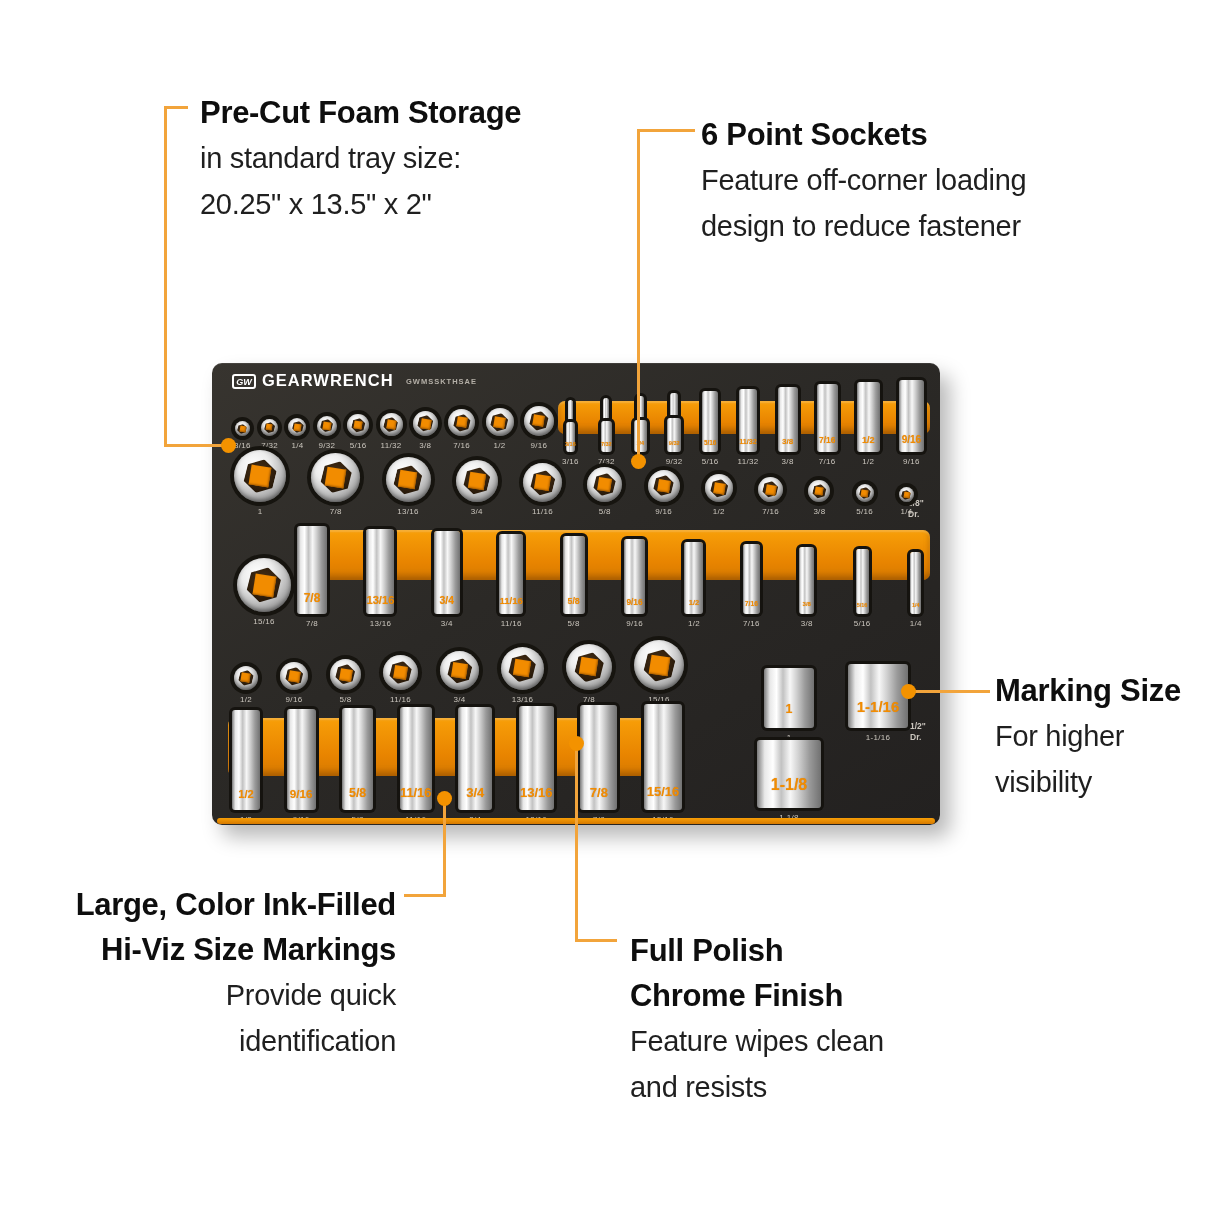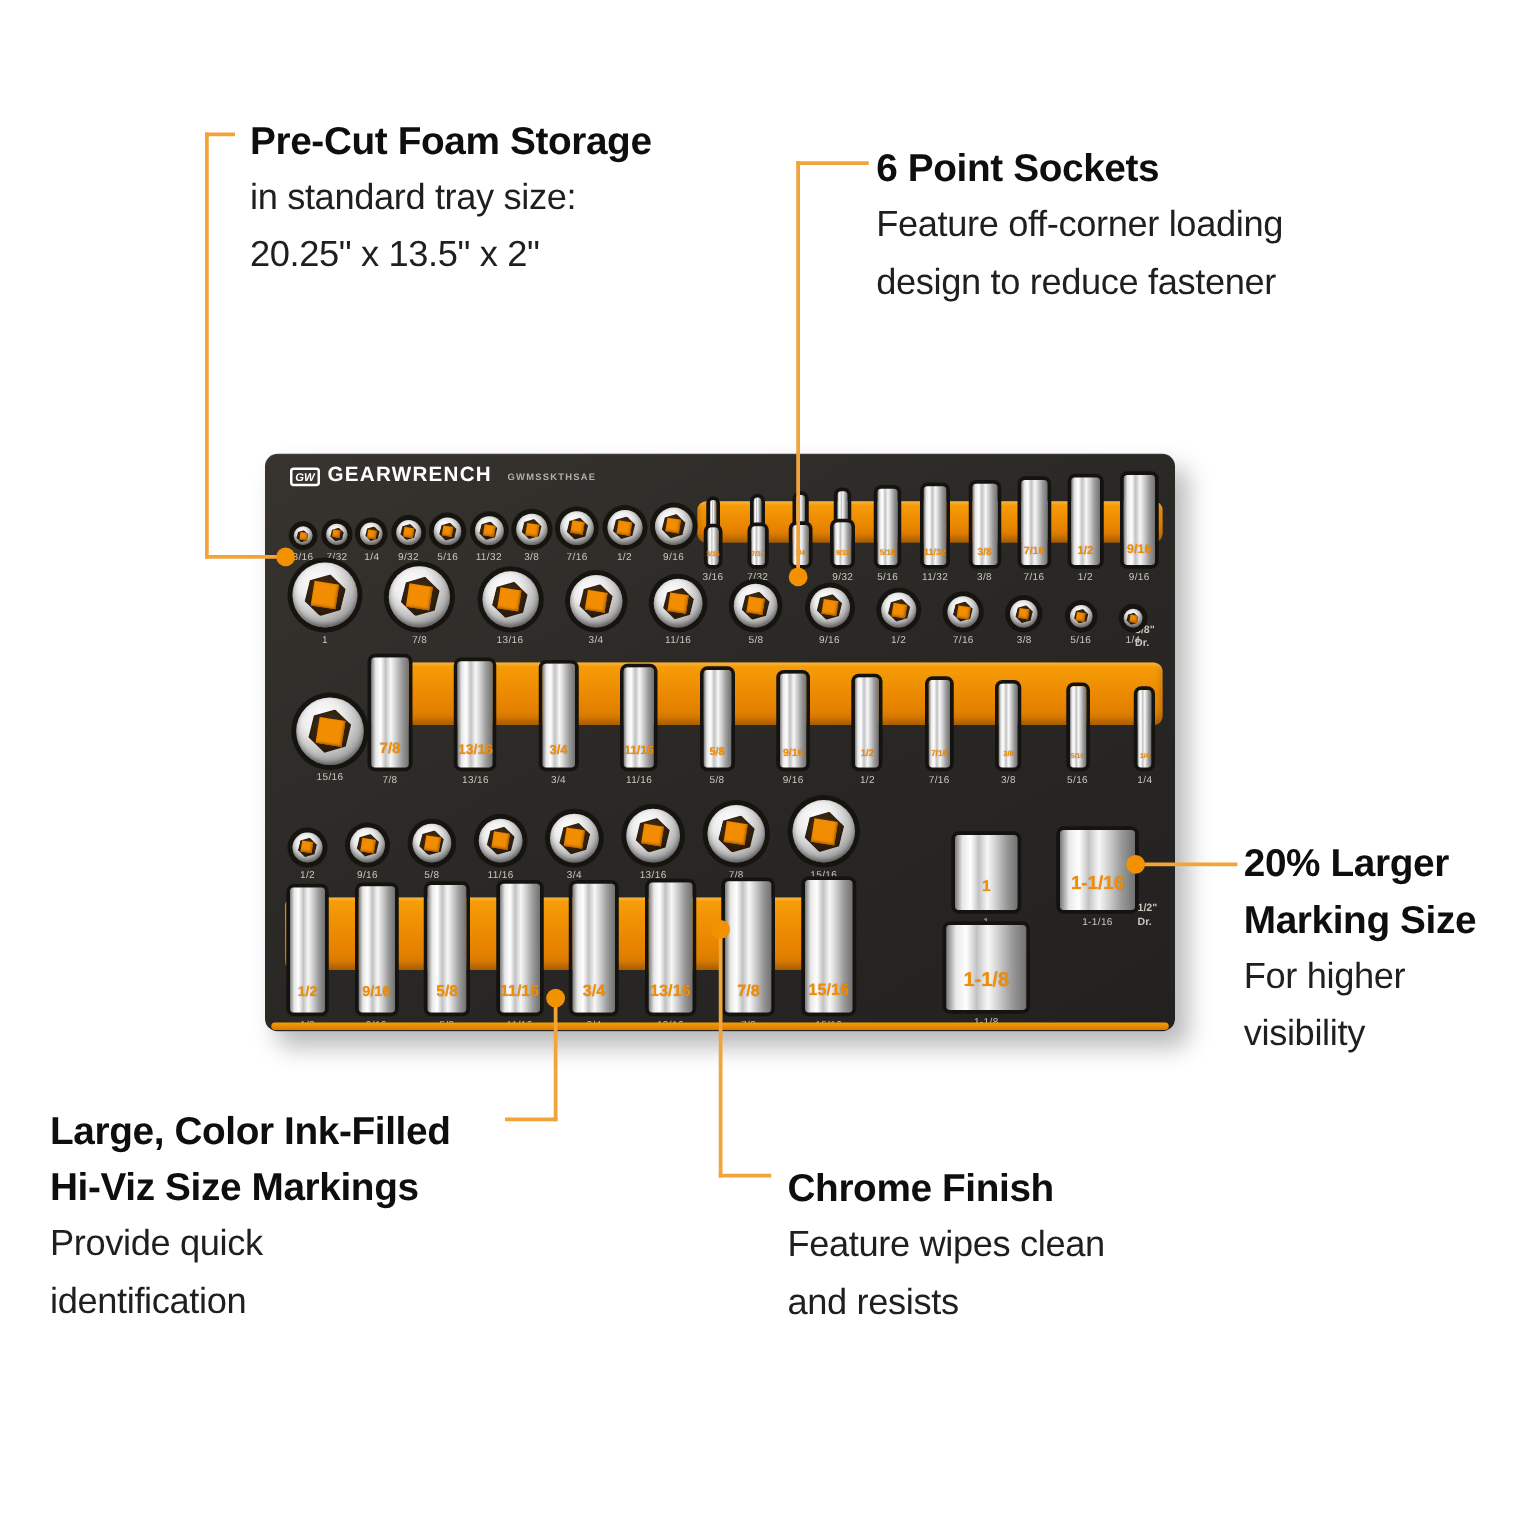--- a/index.html
+++ b/index.html
@@ -11,21 +11,21 @@
     --chrome:linear-gradient(90deg,#7a7a7a 0%,#e8e8e8 12%,#ffffff 25%,#c2c2c2 38%,#f7f7f7 52%,#d0d0d0 65%,#9a9a9a 82%,#717171 100%);
   }
   *{margin:0;padding:0;box-sizing:border-box;}
   body{background:#fff;font-family:"Liberation Sans","DejaVu Sans",sans-serif;}
   #canvas{position:relative;width:1214px;height:1166px;background:#ffffff;overflow:hidden;}
 
   
   .co{position:absolute;z-index:4;color:var(--textc);letter-spacing:-0.3px;}
   .co-title{font-weight:700;font-size:31px;line-height:45px;color:#0e0e0e;}
   .co-body{font-weight:400;font-size:29px;line-height:46px;color:#1f1f1f;}
-  .right-align{text-align:left;}
+  .right-align{text-align:right;}
 
   
   .oline{position:absolute;background:var(--line);z-index:5;}
   .odot{position:absolute;width:15px;height:15px;border-radius:50%;background:#F39200;z-index:6;}
 
   
   #tray{position:absolute;left:212px;top:363px;width:728px;height:462px;
     background:linear-gradient(150deg,#37342f 0%,#2b2926 45%,#232120 100%);
     border-radius:10px;z-index:1;
     box-shadow:10px 12px 20px rgba(0,0,0,0.28), inset 0 1px 0 rgba(255,255,255,0.08);}
@@ -76,39 +76,39 @@
   <div class="co" style="left:701px;top:112px;">
     <div class="co-title">6 Point Sockets</div>
     <div class="co-body">Feature off-corner loading</div>
     <div class="co-body">design to reduce fastener</div>
   </div>
   <div class="oline" style="left:637px;top:129px;width:58px;height:3px;"></div>
   <div class="oline" style="left:637px;top:129px;width:3px;height:330px;"></div>
   <div class="odot" style="left:631px;top:454px;"></div>
 
   <div class="co" style="left:995px;top:668px;">
-    <div class="co-title">20% Larger</div>
     <div class="co-title">Marking Size</div>
     <div class="co-body">For higher</div>
     <div class="co-body">visibility</div>
   </div>
   <div class="oline" style="left:910px;top:690px;width:80px;height:3px;"></div>
   <div class="odot" style="left:901px;top:684px;"></div>
 
   <div class="co right-align" style="left:40px;top:882px;width:356px;">
     <div class="co-title">Large, Color Ink-Filled</div>
     <div class="co-title">Hi-Viz Size Markings</div>
     <div class="co-body">Provide quick</div>
     <div class="co-body">identification</div>
   </div>
   <div class="oline" style="left:404px;top:894px;width:42px;height:3px;"></div>
   <div class="oline" style="left:443px;top:800px;width:3px;height:97px;"></div>
   <div class="odot" style="left:437px;top:791px;"></div>
 
   <div class="co" style="left:630px;top:928px;">
+    <div class="co-title">Full Polish</div>
     <div class="co-title">Chrome Finish</div>
     <div class="co-body">Feature wipes clean</div>
     <div class="co-body">and resists</div>
   </div>
   <div class="oline" style="left:575px;top:746px;width:3px;height:196px;"></div>
   <div class="oline" style="left:575px;top:939px;width:42px;height:3px;"></div>
   <div class="odot" style="left:569px;top:736px;"></div>
 
   <div id="tray">
     <div class="gwlogo">GW</div>

